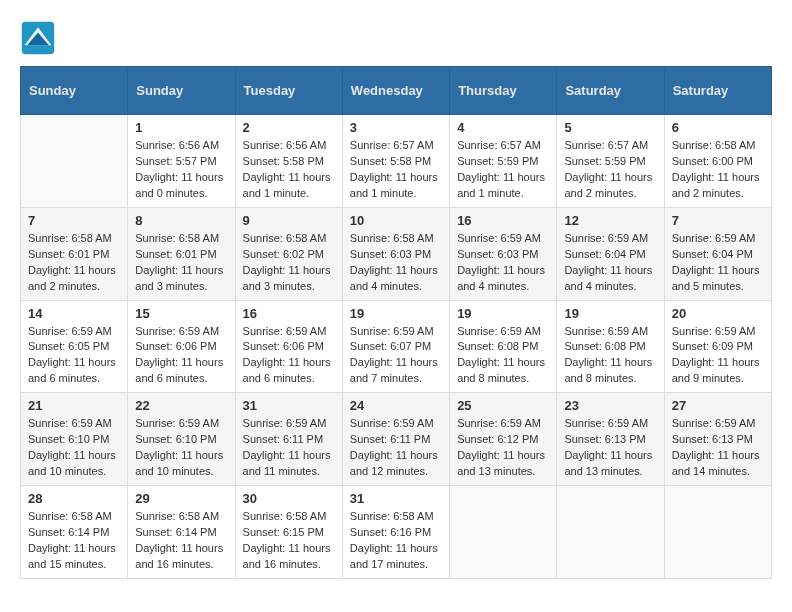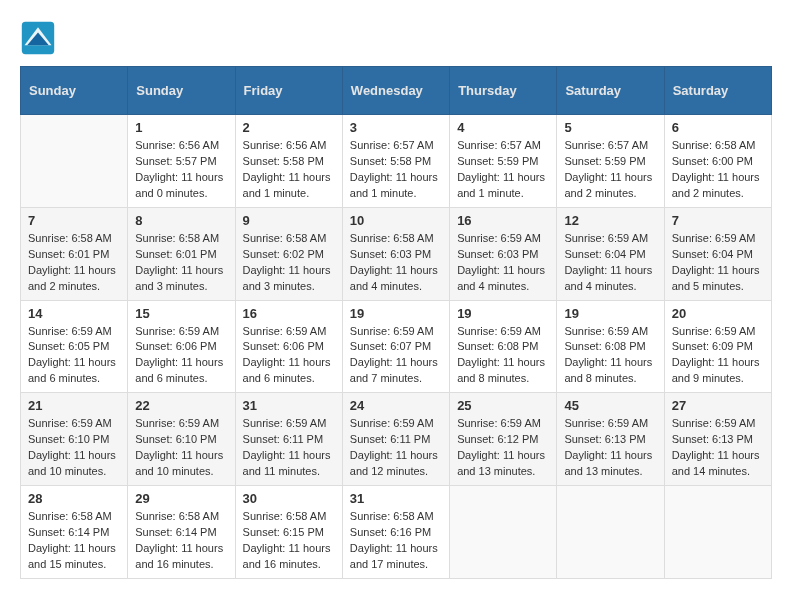--- a/index.html
+++ b/index.html
@@ -99,21 +99,21 @@
     <div class="month-title"></div>
     <div class="location"></div>
   </div>
 </div>
 
 <table class="calendar">
   <thead>
     <tr>
     <th>Sunday</th>
         <th>Sunday</th>
-        <th>Friday</th>
+        <th>Tuesday</th>
         <th>Wednesday</th>
         <th>Thursday</th>
         <th>Saturday</th>
         <th>Saturday</th>
       </tr>
   </thead>
   <tbody id="calendar-body">
   <tr>
         <td class="empty"></td>
         <td>
@@ -216,21 +216,21 @@
         </td>
         <td>
           <span class="day-number">24</span>
           <div class="day-info">Sunrise: 6:59 AM<br>Sunset: 6:11 PM<br>Daylight: 11 hours and 12 minutes.</div>
         </td>
         <td>
           <span class="day-number">25</span>
           <div class="day-info">Sunrise: 6:59 AM<br>Sunset: 6:12 PM<br>Daylight: 11 hours and 13 minutes.</div>
         </td>
         <td>
-          <span class="day-number">45</span>
+          <span class="day-number">23</span>
           <div class="day-info">Sunrise: 6:59 AM<br>Sunset: 6:13 PM<br>Daylight: 11 hours and 13 minutes.</div>
         </td>
         <td>
           <span class="day-number">27</span>
           <div class="day-info">Sunrise: 6:59 AM<br>Sunset: 6:13 PM<br>Daylight: 11 hours and 14 minutes.</div>
         </td>
       </tr>
       <tr>
         <td>
           <span class="day-number">28</span>

